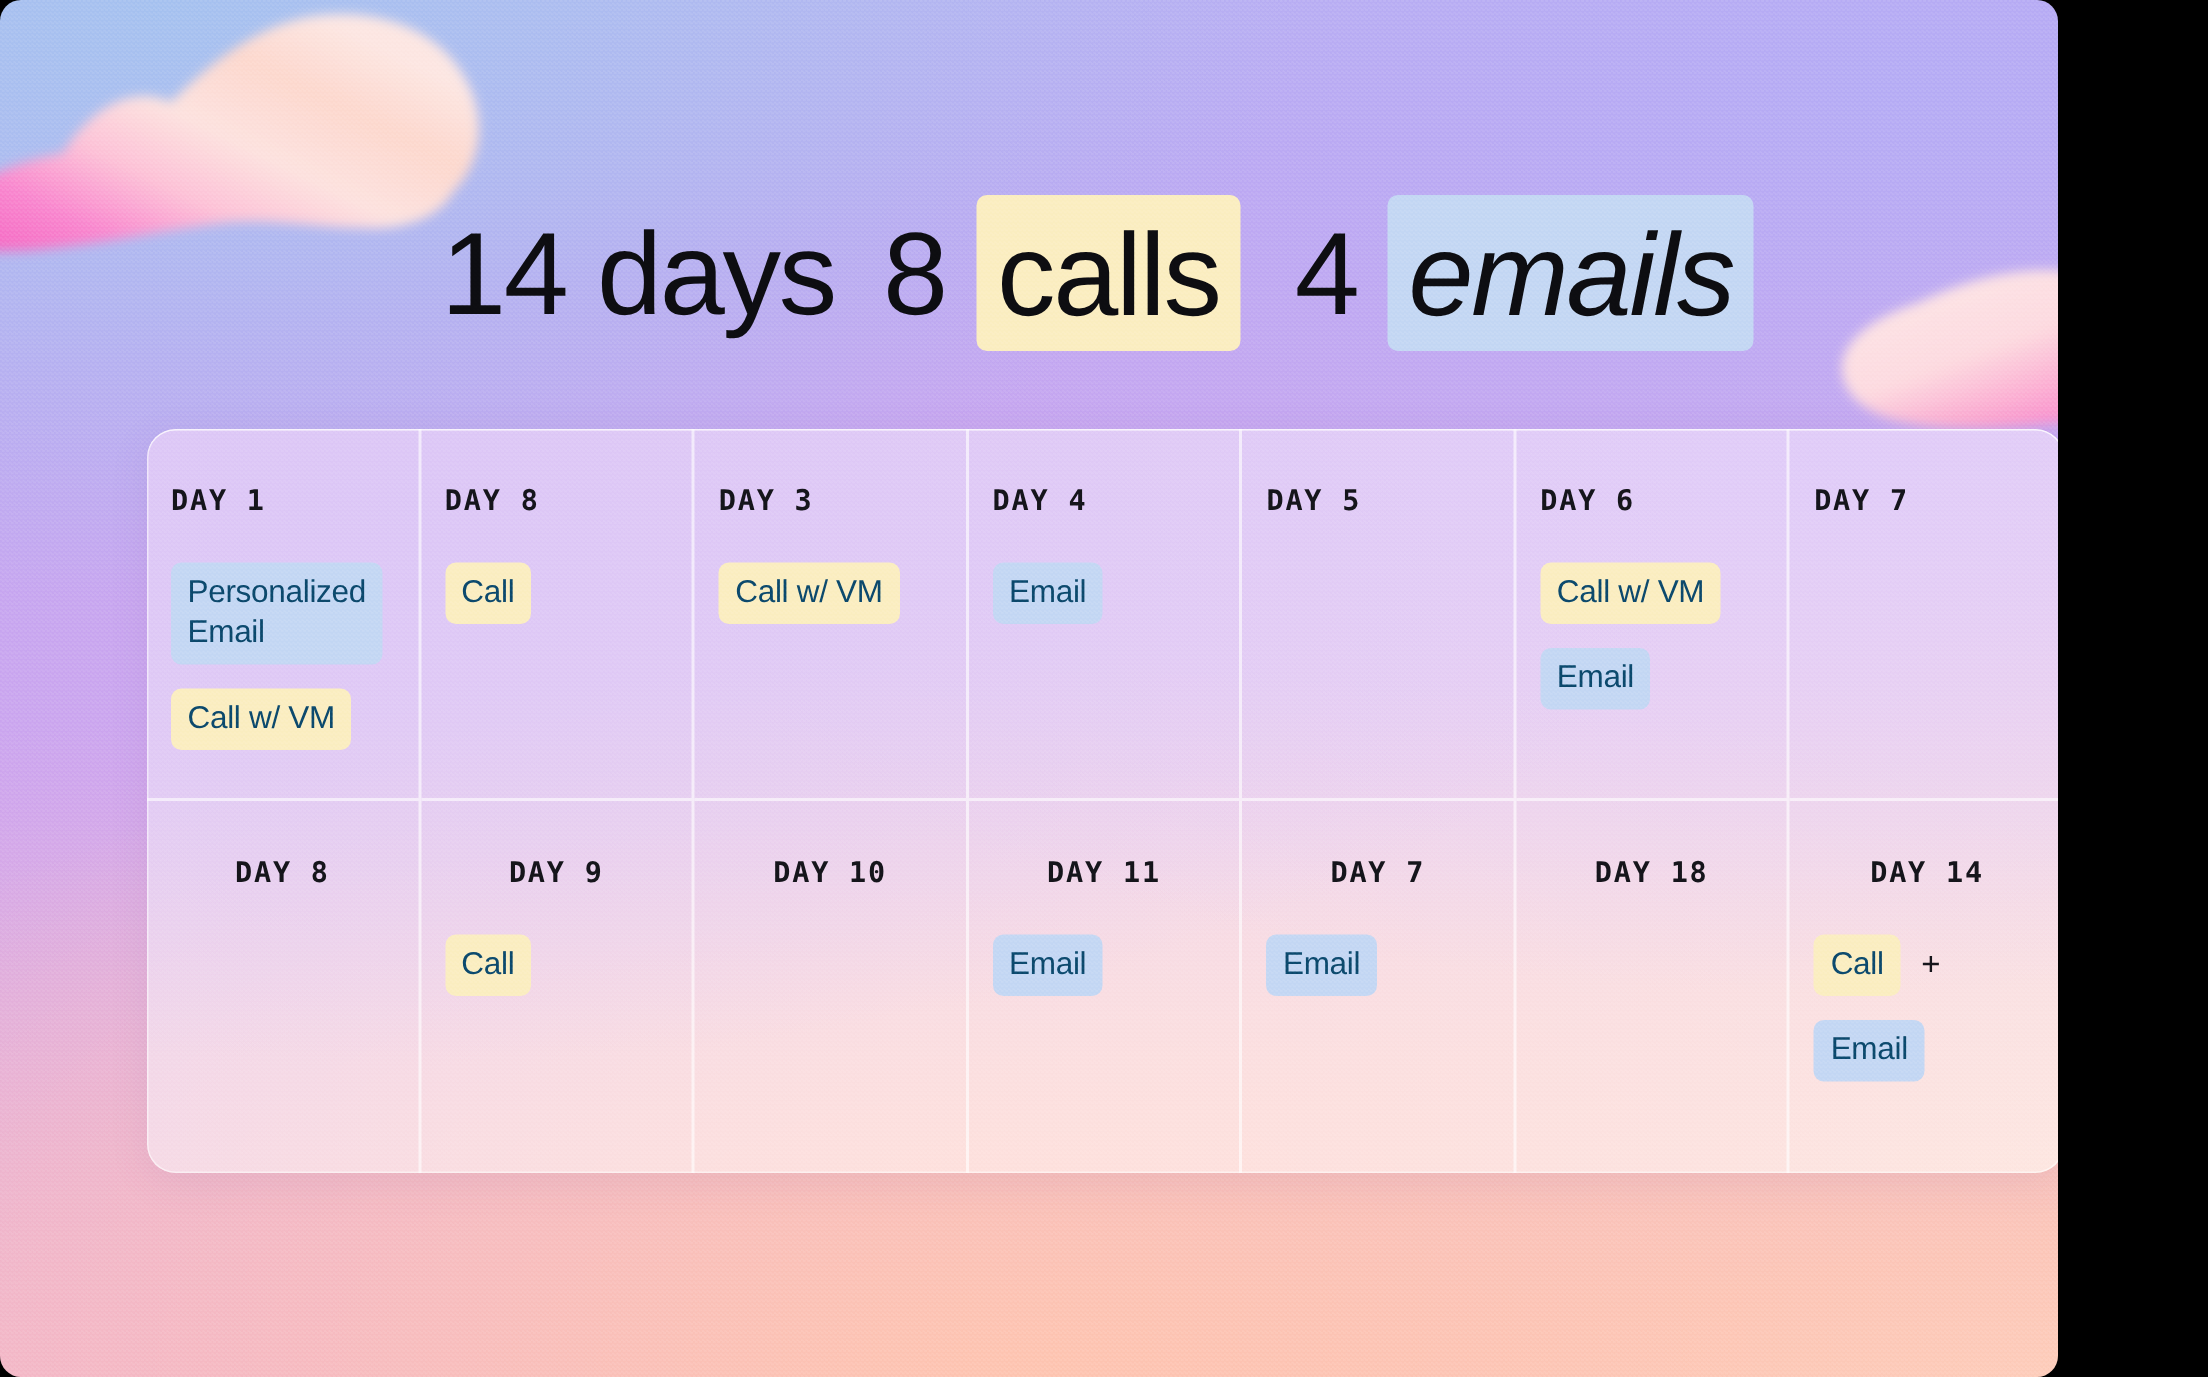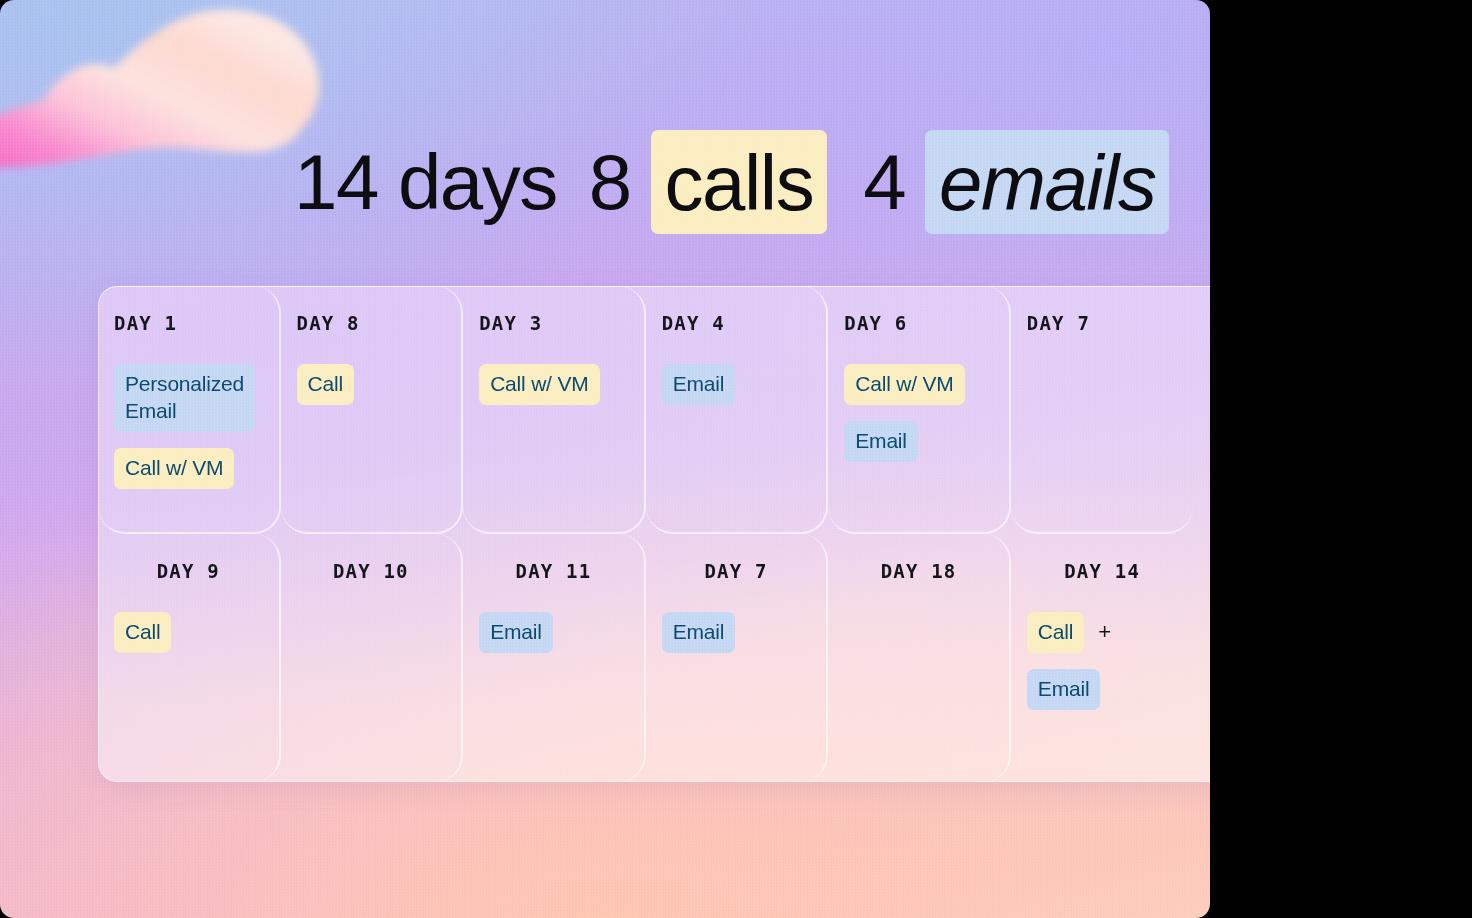--- a/index.html
+++ b/index.html
@@ -2,21 +2,21 @@
 <html><head>
 <meta charset="utf-8">
 <style>
   html, body {
     margin: 0;
     padding: 0;
     background: #000;
   }
   #stage {
     position: relative;
-    width: 1210px;
+    width: 1372px;
     height: 918px;
     overflow: hidden;
     border-radius: 14px;
     font-family: "Liberation Sans", sans-serif;
     background:
       radial-gradient(120% 95% at 8% 0%,   rgba(168,196,240,0.95) 0%, rgba(168,196,240,0.0) 46%),
       radial-gradient(110% 80% at 92% 6%,  rgba(182,176,246,0.85) 0%, rgba(182,176,246,0.0) 52%),
       radial-gradient(135% 90% at 50% 100%, rgba(255,199,178,0.95) 0%, rgba(255,199,178,0.0) 55%),
       radial-gradient(120% 80% at 12% 100%, rgba(238,176,214,0.75) 0%, rgba(238,176,214,0.0) 60%),
       linear-gradient(170deg, #b9bdf2 0%, #c3aaf2 22%, #cfa9ef 46%, #dfb3e4 62%, #f0bdd2 78%, #fbc8bf 92%, #fdd2c2 100%);
@@ -96,25 +96,24 @@
   }
   #calendar::after {
     content:"";
     position:absolute; inset:0;
     border-radius: 19px;
     border: 1px solid rgba(255,255,255,.55);
     pointer-events:none;
   }
   .cell {
     position: relative;
-    padding: 26px 16px 14px 16px;
+    padding: 37px 16px 14px 16px;
     box-sizing: border-box;
     border-right: 2px solid rgba(255,255,255,.62);
     border-bottom: 2px solid rgba(255,255,255,.62);
-    border-radius: 27px;
   }
   .cell.last-col { border-right: none; }
   .cell.last-row { border-bottom: none; text-align: center; }
 
   .day-label {
     font-family: "DejaVu Sans Mono", "Liberation Mono", monospace;
     font-size: 19px;
     font-weight: 700;
     letter-spacing: 1.2px;
     color: #15151b;
@@ -240,20 +239,24 @@
       </div>
       <div class="cell">
         <div class="day-label">DAY  4</div>
         <div class="items">
           <div class="item-row">
             <span class="pill email">Email</span>
           </div>
         </div>
       </div>
       <div class="cell">
+        <div class="day-label">DAY  5</div>
+        <div class="items"></div>
+      </div>
+      <div class="cell">
         <div class="day-label">DAY  6</div>
         <div class="items">
           <div class="item-row">
             <span class="pill call">Call w/ VM</span>
           </div>
           <div class="item-row">
             <span class="pill email">Email</span>
           </div>
         </div>
       </div>

